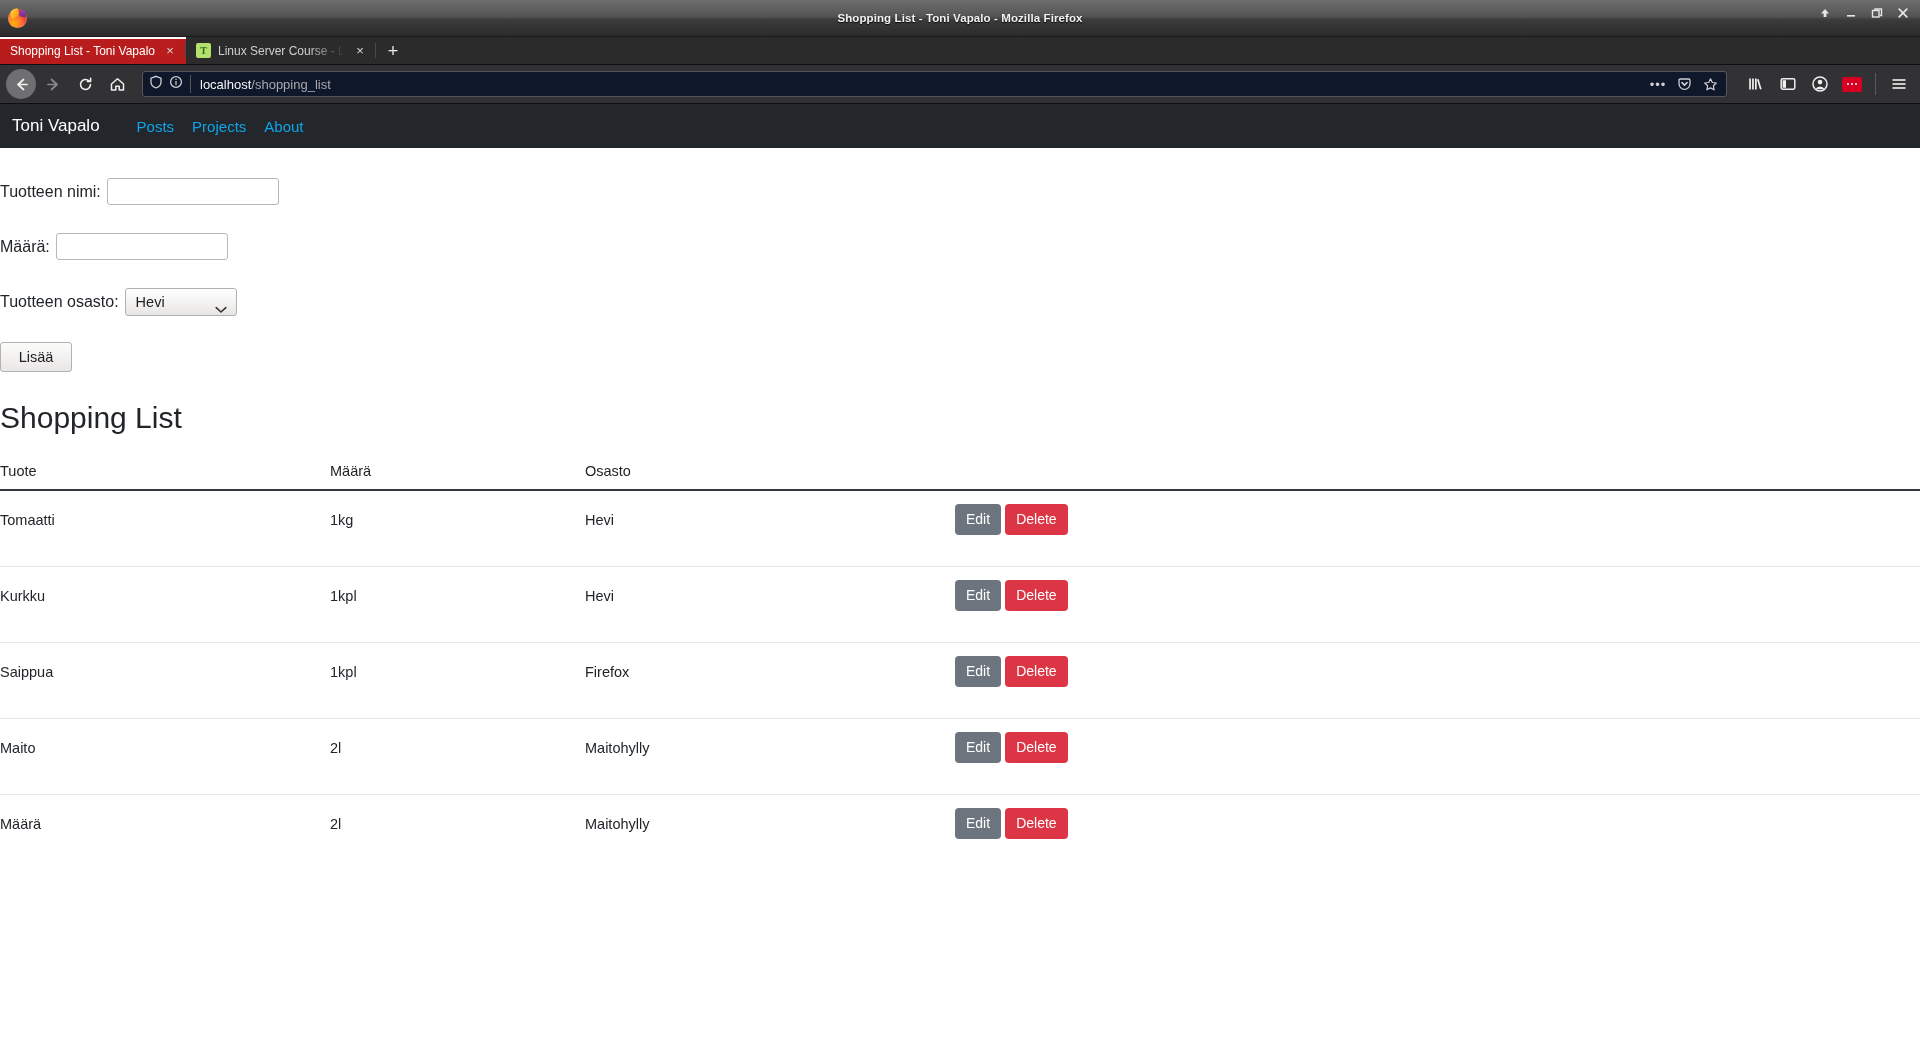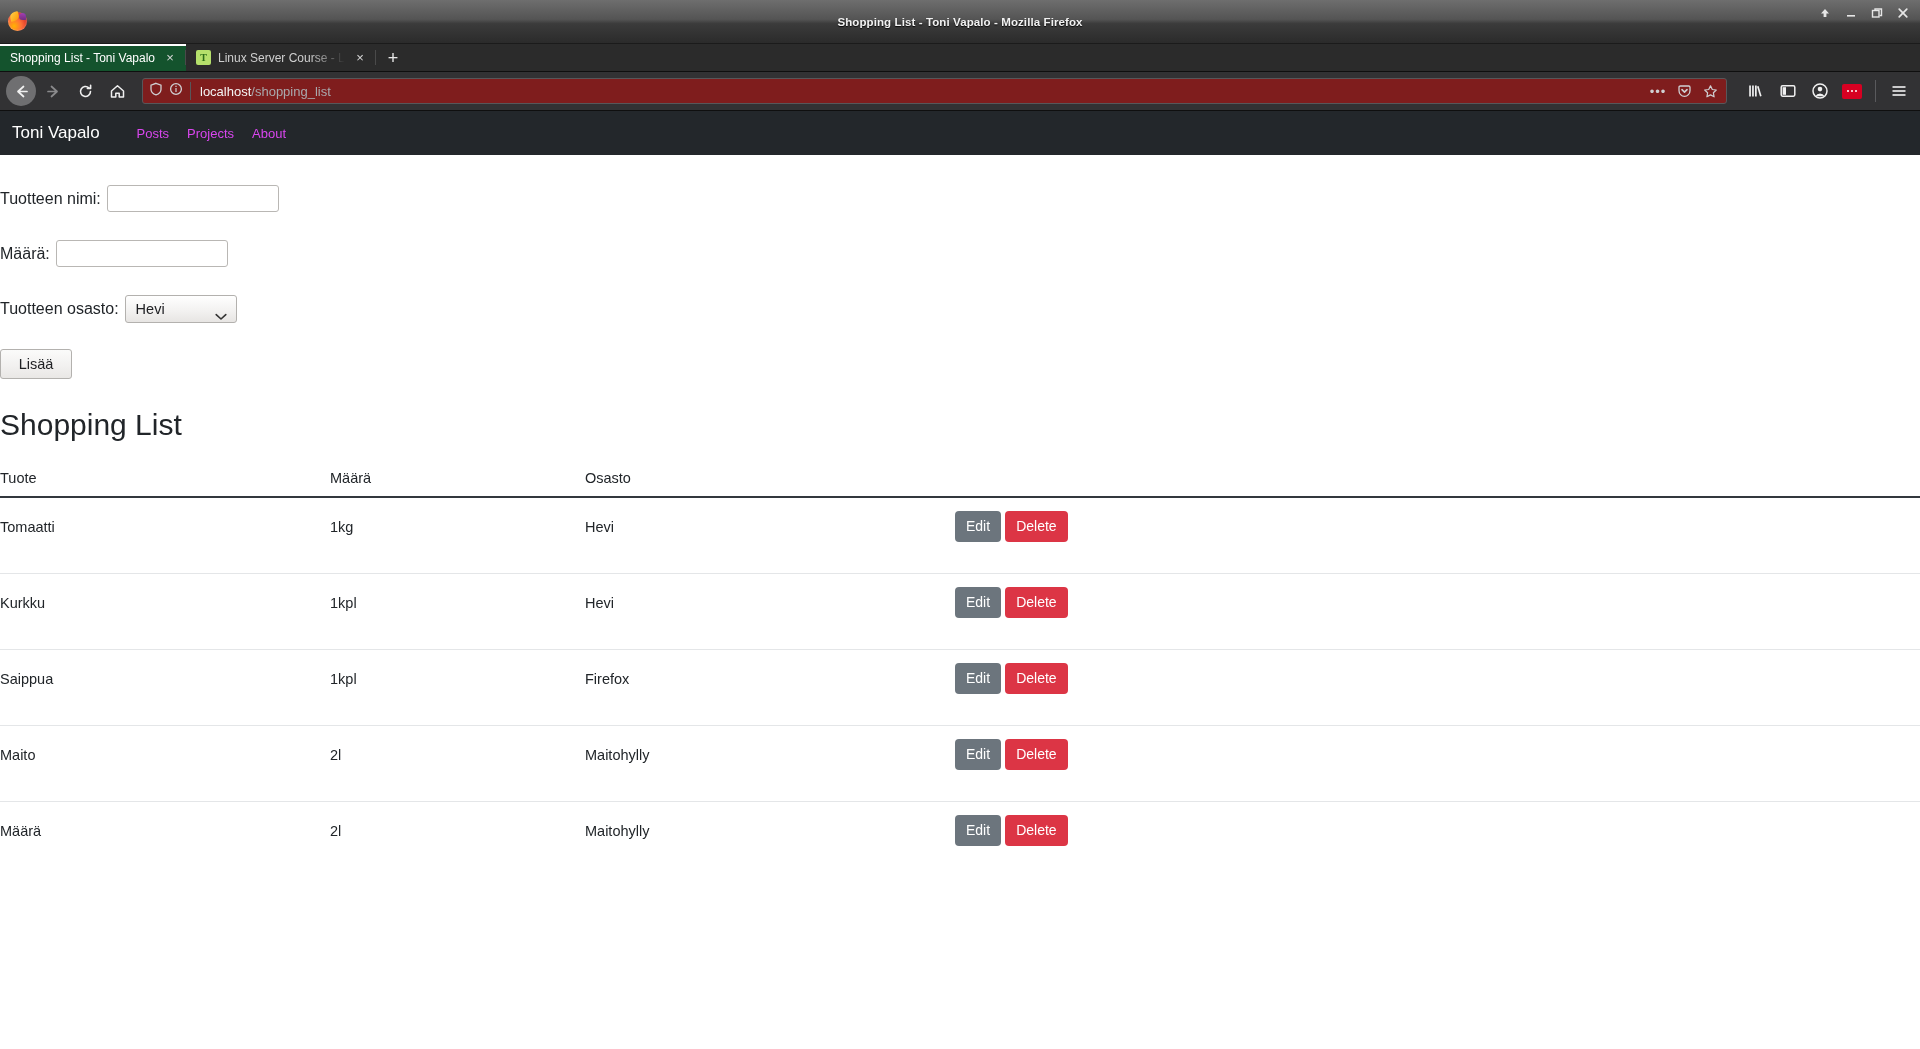--- a/index.html
+++ b/index.html
@@ -7,21 +7,21 @@
   html, body {
     margin: 0; padding: 0;
     width: 1920px; height: 1049px;
     overflow: hidden;
     font-family: "Liberation Sans", sans-serif;
     background: #ffffff;
   }
 
   
   .titlebar {
-    height: 44px;
+    height: 37px;
     width: 100%;
     background: linear-gradient(to bottom, #6e6e6e 0%, #545454 45%, #3b3b3b 55%, #2b2b2b 100%);
     display: flex;
     align-items: center;
     position: relative;
     border-bottom: 1px solid #1b1b1b;
   }
   .tb-logo {
     width: 30px; height: 24px;
     display: flex; align-items: center; justify-content: center;
@@ -86,21 +86,21 @@
     max-width: 190px;
     display: flex; align-items: center;
     padding: 0 8px 0 10px;
     gap: 7px;
     position: relative;
     font-size: 12px;
     color: #cfcfcf;
     cursor: default;
   }
   .tab.active {
-    background: #14532d;
+    background: #b91c1c;
     color: #ffffff;
   }
   .tab.active::before {
     content: "";
     position: absolute; left: 0; right: 0; top: 0;
     height: 2px; background: #ffffff;
   }
   .tab:not(.active) {
     background: #2b2b2b;
   }
@@ -154,21 +154,21 @@
     display: flex; align-items: center; justify-content: center;
     color: #f0f0f0;
     border-radius: 50%;
   }
   .nav-btn.highlight { background: #6f6f71; }
   .nav-btn.dim { color: #8a8a8c; }
   .urlbar {
     flex: 1 1 auto;
     height: 26px;
     margin: 0 8px;
-    background: #7f1d1d;
+    background: #0f172a;
     border: 1px solid #57575a;
     border-radius: 3px;
     display: flex; align-items: center;
     padding: 0 4px 0 6px;
     gap: 0px;
   }
   .url-ident {
     display: flex; align-items: center; gap: 6px;
     padding-right: 7px;
     margin-right: 7px;
@@ -230,22 +230,22 @@
     gap: 0px;
   }
   .brand {
     color: #ffffff;
     font-size: 17px;
     padding: 0 14px 0 0;
     margin-right: 14px;
     white-space: nowrap;
   }
   .site-link {
-    color: #d946ef;
-    font-size: 13px;
+    color: #0ea5e9;
+    font-size: 15px;
     padding: 0 9px;
     white-space: nowrap;
     text-decoration: none;
   }
 
   .content { padding: 0px 0 0 0; }
 
   .form-row {
     display: flex; align-items: center;
     padding: 0 0 0 0;

